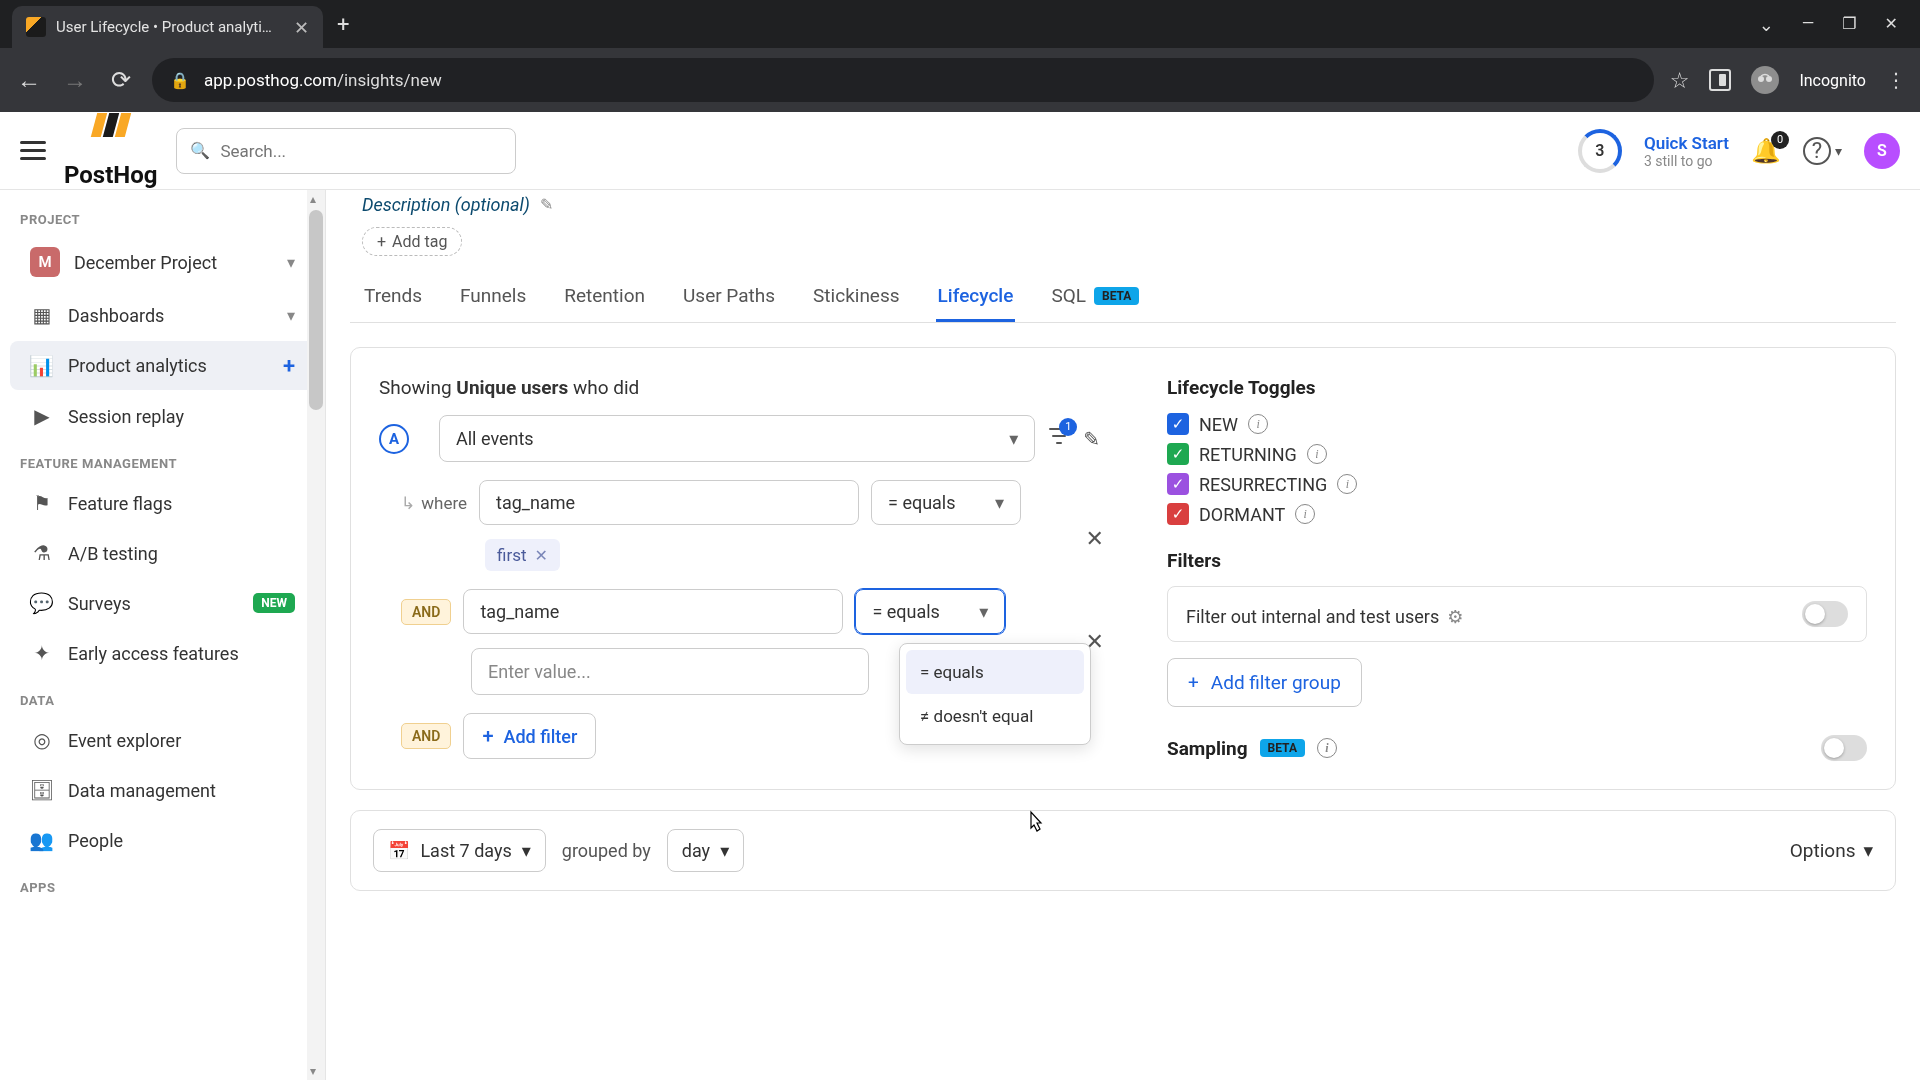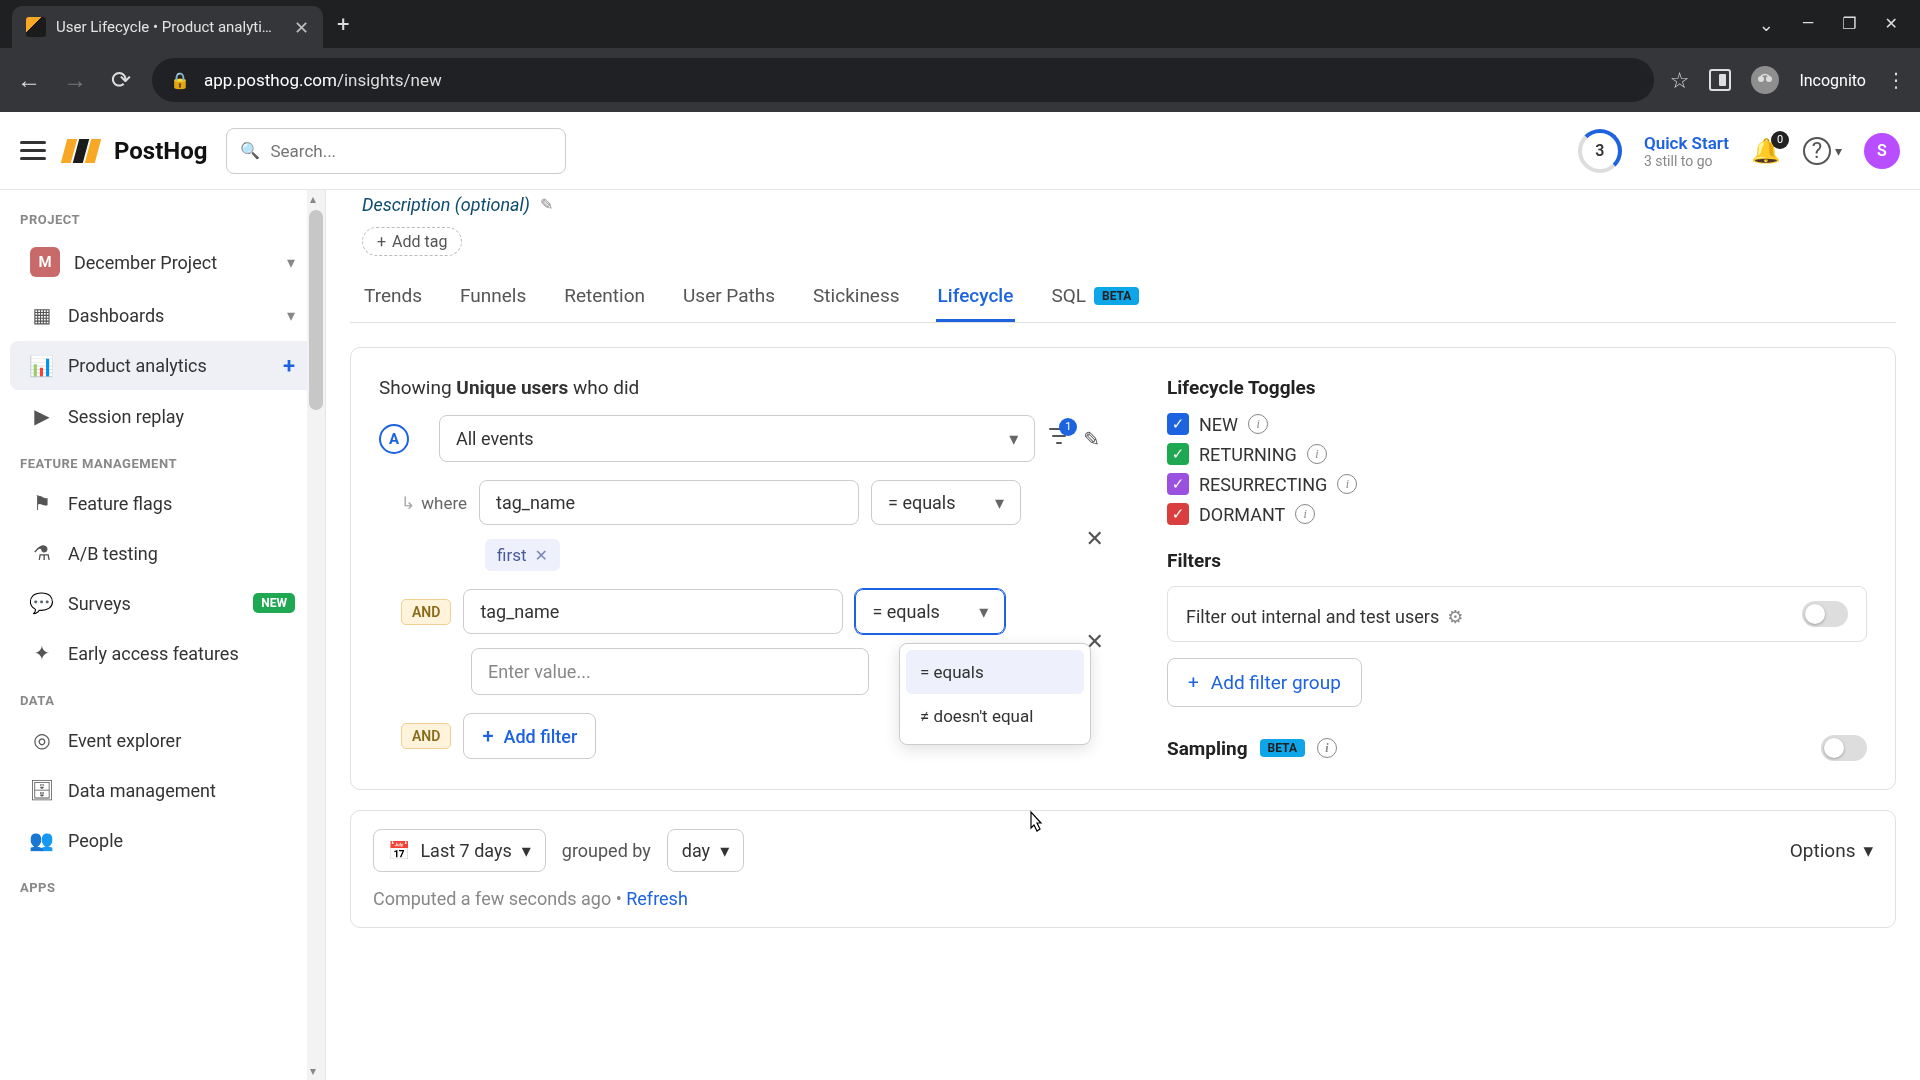--- a/index.html
+++ b/index.html
@@ -28,21 +28,21 @@
 .square-icon { width: 22px; height: 22px; border: 2px solid #ddd; border-radius: 3px; position: relative; }
 .square-icon::after { content: ''; position: absolute; right: 3px; top: 3px; bottom: 3px; width: 7px; background: #ddd; border-radius: 1px; }
 .avatar-ico { width: 28px; height: 28px; border-radius: 50%; background: #8e8e8e; display: flex; align-items: center; justify-content: center; }
 .incog { color: #fff; font-size: 16px; }
 .menu-dots { color: #ddd; font-size: 20px; }
 
 
 .app-header { display: flex; align-items: center; height: 78px; padding: 0 20px; border-bottom: 1px solid #e5e5e5; gap: 18px; }
 .hamburger { display: flex; flex-direction: column; gap: 5px; cursor: pointer; }
 .hamburger span { width: 26px; height: 3px; background: #333; border-radius: 2px; }
-.logo { display: flex; align-items: center; gap: 16px; }
+.logo { display: flex; align-items: center; gap: 24px; flex-direction: column; }
 .logo-img { display: flex; gap: 2px; }
 .logo-img span { width: 10px; height: 24px; }
 .logo-img span:nth-child(1){ background: #f9a825; transform: skewX(-15deg); }
 .logo-img span:nth-child(2){ background: #1b1b1b; transform: skewX(-15deg); }
 .logo-img span:nth-child(3){ background: #f9a825; transform: skewX(-15deg); }
 .logo-text { font-size: 24px; font-weight: 700; color: #111; }
 .search-box { display: flex; align-items: center; border: 1px solid #ccc; border-radius: 8px; height: 46px; width: 340px; padding: 0 14px; gap: 10px; color: #666; }
 .search-box input { border: none; outline: none; font-size: 17px; flex: 1; background: transparent; }
 .header-right { margin-left: auto; display: flex; align-items: center; gap: 22px; }
 .progress-ring { width: 44px; height: 44px; border-radius: 50%; border: 4px solid #ddd; border-top-color: #1d63e0; border-right-color: #1d63e0; display: flex; align-items: center; justify-content: center; font-weight: 600; color: #333; }
@@ -450,22 +450,19 @@
         <span class="grouped">grouped by</span>
         <div class="date-sel">
           <span>day</span>
           <span>▾</span>
         </div>
         <div class="options-dd">
           <span>Options</span>
           <span>▾</span>
         </div>
       </div>
-      <div class="computed">
-        <span>Computed a few seconds ago • </span><span class="refresh">Refresh</span>
-      </div>
     </div>
   </div>
 </div>
 
 <svg class="cursor-img" style="left:1024px;top:810px;" viewBox="0 0 20 26">
   <path d="M7 2 L7 18 L10 15 L13 21 L16 19 L13 13 L17 13 Z" fill="#fff" stroke="#000" stroke-width="1.2"></path>
 </svg>
 
 </body></html>

